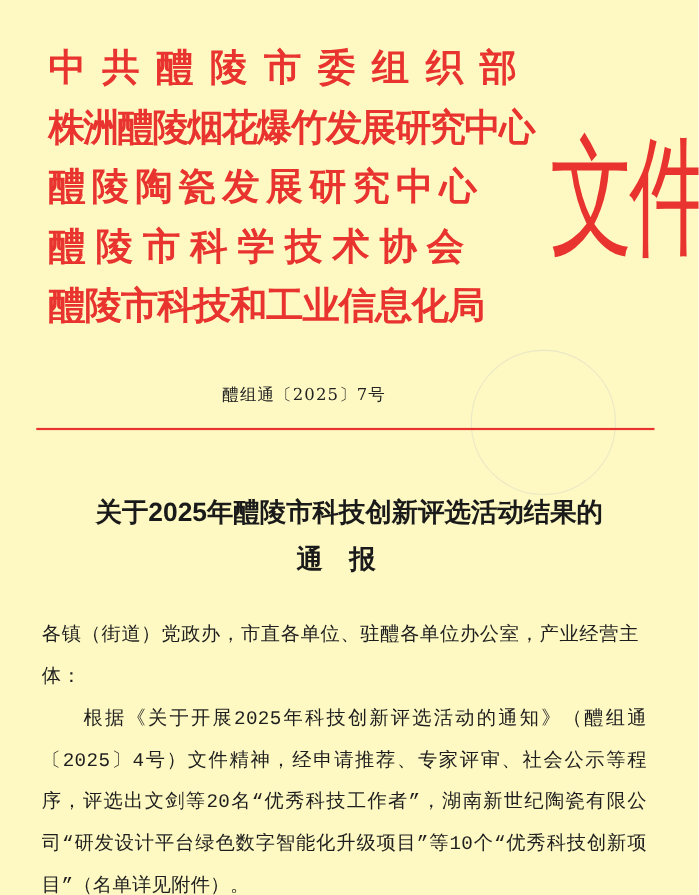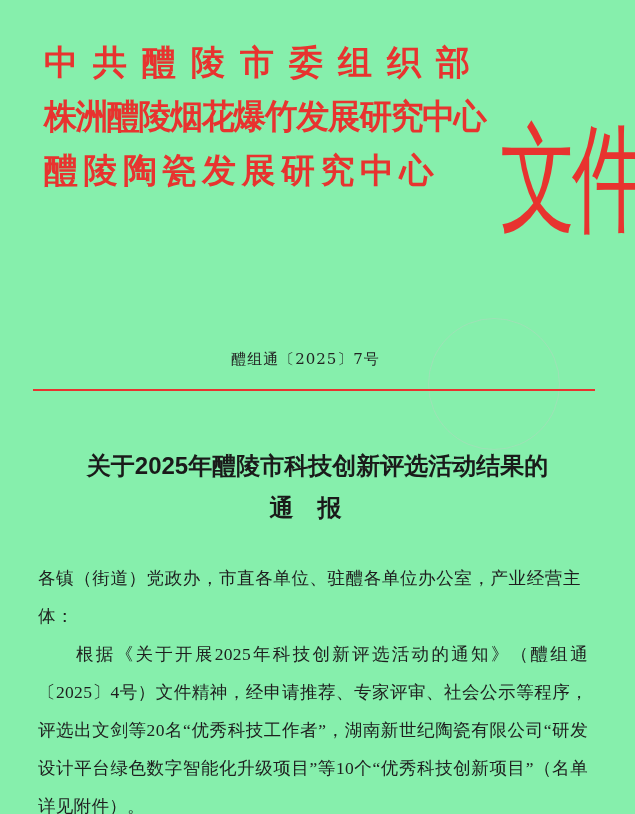--- a/index.html
+++ b/index.html
@@ -2,21 +2,21 @@
 <html><head>
 <meta charset="utf-8">
 <style>
   html, body { margin: 0; padding: 0; }
   body {
     width: 635px; height: 814px; overflow: hidden;
     background: #ffffff;
     font-family: "DejaVu Serif", "Liberation Serif", serif;
     position: relative;
   }
-  .page { position: absolute; left: 0; top: 0; width: 635px; height: 814px; background: #86efac; }
+  .page { position: absolute; left: 0; top: 0; width: 635px; height: 814px; background: #fef9c3; }
   .issuers { position: absolute; left: 44px; top: 35px; width: 450px; }
   .issuer {
     color: #e8332f; font-size: 35px; line-height: 54px; height: 54px;
     white-space: nowrap; font-weight: bold;
     font-family: "DejaVu Sans", "Liberation Sans", sans-serif;
     transform-origin: left top;
   }
   .issuer.i0 { letter-spacing: 15px; font-size: 34px; }
   .issuer.i1 { letter-spacing: -1.5px; font-size: 34px; transform: scaleX(0.97); }
   .issuer.i2 { letter-spacing: 5.5px; font-size: 34px; }
@@ -24,53 +24,55 @@
   .issuer.i4 { letter-spacing: -1px; font-size: 34px; }
   .wenjian {
     position: absolute; left: 500px; top: 120px;
     color: #e8332f; font-size: 76px; line-height: 76px;
     font-family: "DejaVu Sans", "Liberation Sans", sans-serif;
     transform: scaleY(1.55); transform-origin: left top;
     letter-spacing: -4px; white-space: nowrap;
   }
   .doc-number {
     position: absolute; left: 0; width: 553px; top: 350px; text-align: center;
-    font-size: 15px; color: #222; letter-spacing: 1px; padding-left: 29px;
+    font-size: 15px; color: #222; letter-spacing: 1px;
   }
   .red-rule {
     position: absolute; left: 33px; width: 562px; top: 389px; height: 2px;
     background: #e8332f;
   }
   .stamp {
     position: absolute; left: 428px; top: 318px; width: 130px; height: 130px;
     border-radius: 50%; border: 1px solid rgba(200,200,200,0.35);
   }
   .title {
     position: absolute; left: 0; width: 635px; text-align: center;
     font-size: 24px; font-weight: bold; color: #1a1a1a;
     font-family: Liberation Sans, sans-serif;
   }
   .title.l1 { top: 450px; letter-spacing: 0px; }
   .title.l2 { top: 492px; letter-spacing: 24px; box-sizing: border-box; }
   .body-text {
     position: absolute; left: 38px; width: 550px;
     font-size: 17.5px; color: #1e1e1e; line-height: 38px;
-    font-family: Liberation Serif, serif;
+    font-family: Liberation Mono, monospace;
   }
   .salutation { top: 559px; letter-spacing: 0.6px; }
   .para { top: 635px; text-indent: 38px; letter-spacing: 0.3px; text-align: justify; }
 </style>
 </head>
 <body>
 
 <div class="page">
   <div class="issuers">
     <div class="issuer i0">中共醴陵市委组织部</div>
     <div class="issuer i1">株洲醴陵烟花爆竹发展研究中心</div>
     <div class="issuer i2">醴陵陶瓷发展研究中心</div>
+    <div class="issuer i3">醴陵市科学技术协会</div>
+    <div class="issuer i4">醴陵市科技和工业信息化局</div>
   </div>
   <div class="wenjian">文件</div>
 
   <div class="stamp"></div>
 
   <div class="doc-number">醴组通〔2025〕7号</div>
   <div class="red-rule"></div>
 
   <div class="title l1">关于2025年醴陵市科技创新评选活动结果的</div>
   <div class="title l2">通报</div>

